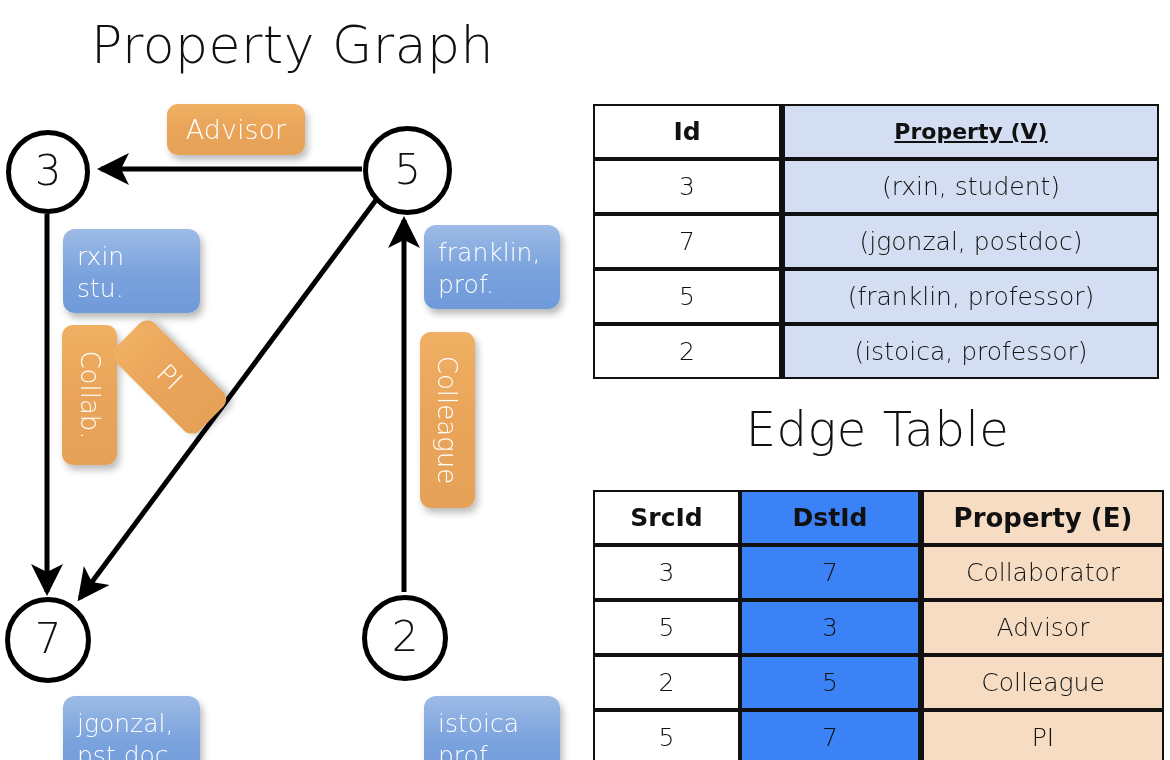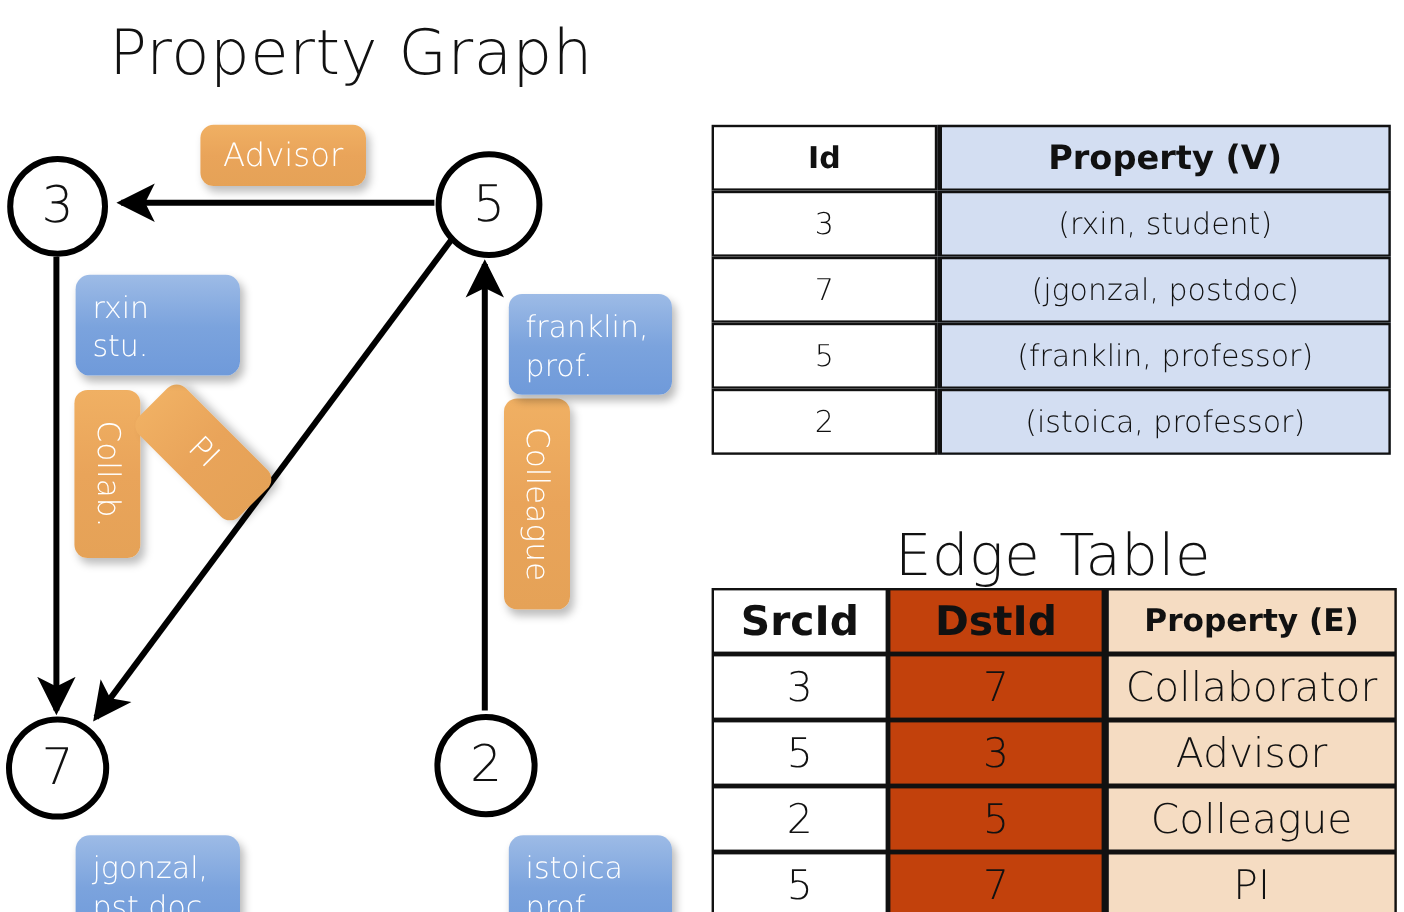--- a/index.html
+++ b/index.html
@@ -19,21 +19,21 @@
     font-family:"DejaVu Sans","Liberation Sans",sans-serif;
     font-weight:300;
     color:#111;
     letter-spacing:0.5px;
     white-space:nowrap;
     text-align:center;
     -webkit-font-smoothing:antialiased;
   }
   #title-graph{left:0;top:14px;width:585px;font-size:52px;line-height:62px;}
   #title-vertex{left:585px;top:14px;width:585px;font-size:48px;line-height:58px;}
-  #title-edge{left:585px;top:400px;width:585px;font-size:48px;line-height:58px;margin-top:34px;}
+  #title-edge{left:585px;top:400px;width:585px;font-size:48px;line-height:58px;}
 
   
   #graph-svg{position:absolute;left:0;top:0;width:585px;height:760px;}
 
   
   .node{
     position:absolute;
     border:5px solid #000;
     border-radius:50%;
     background:#fff;
@@ -95,26 +95,26 @@
     vertical-align:middle;
     padding:0;
     box-sizing:border-box;
   }
   .tbl th{font-weight:700;}
 
   #vertex-table{left:593px;top:104px;}
   #vertex-table th,#vertex-table td{font-size:25px;height:55px;margin-left:28px;}
   #vertex-table .c-id{width:188px;background:#ffffff;}
   #vertex-table .c-prop{width:378px;background:#d3def2;border-left-width:4px;}
-  #vertex-table th.c-prop{font-size:28px;}
+  #vertex-table th.c-prop{font-size:22px;text-decoration:underline;}
 
   #edge-table{left:593px;top:490px;}
-  #edge-table th,#edge-table td{font-size:34px;height:55px;}
+  #edge-table th,#edge-table td{font-size:25px;height:55px;}
   #edge-table .c-src{width:147px;background:#ffffff;}
-  #edge-table .c-dst{width:180px;background:#c2410c;}
+  #edge-table .c-dst{width:180px;background:#3b82f6;}
   #edge-table .c-prop{width:244px;background:#f5dcc2;border-left-width:4px;}
   #edge-table th.c-prop{font-size:26px;}
 </style>
 </head>
 <body>
 
 <div id="stage">
 
   <div class="bigtitle" id="title-graph">Property Graph</div>
 
@@ -162,21 +162,21 @@
   <div class="node" style="left:5px;top:597px;width:86px;height:86px;">
     <span>7</span>
   </div>
   <div class="node" style="left:362px;top:595px;width:86px;height:86px;">
     <span>2</span>
   </div>
 
   <div class="pbox" style="left:63px;top:188px;width:137px;height:84px;">rxin
 stu.</div>
 
-  <div class="pbox" style="left:424px;top:204px;width:136px;height:84px;border-radius:11px;">franklin,
+  <div class="pbox" style="left:424px;top:184px;width:136px;height:84px;">franklin,
 prof.</div>
 
   <div class="pbox" style="left:63px;top:655px;width:137px;height:85px;">jgonzal,
 pst.doc.</div>
 
   <div class="pbox" style="left:424px;top:655px;width:136px;height:85px;">istoica
 prof.</div>
 
   <table class="tbl" id="vertex-table">
     <thead>

